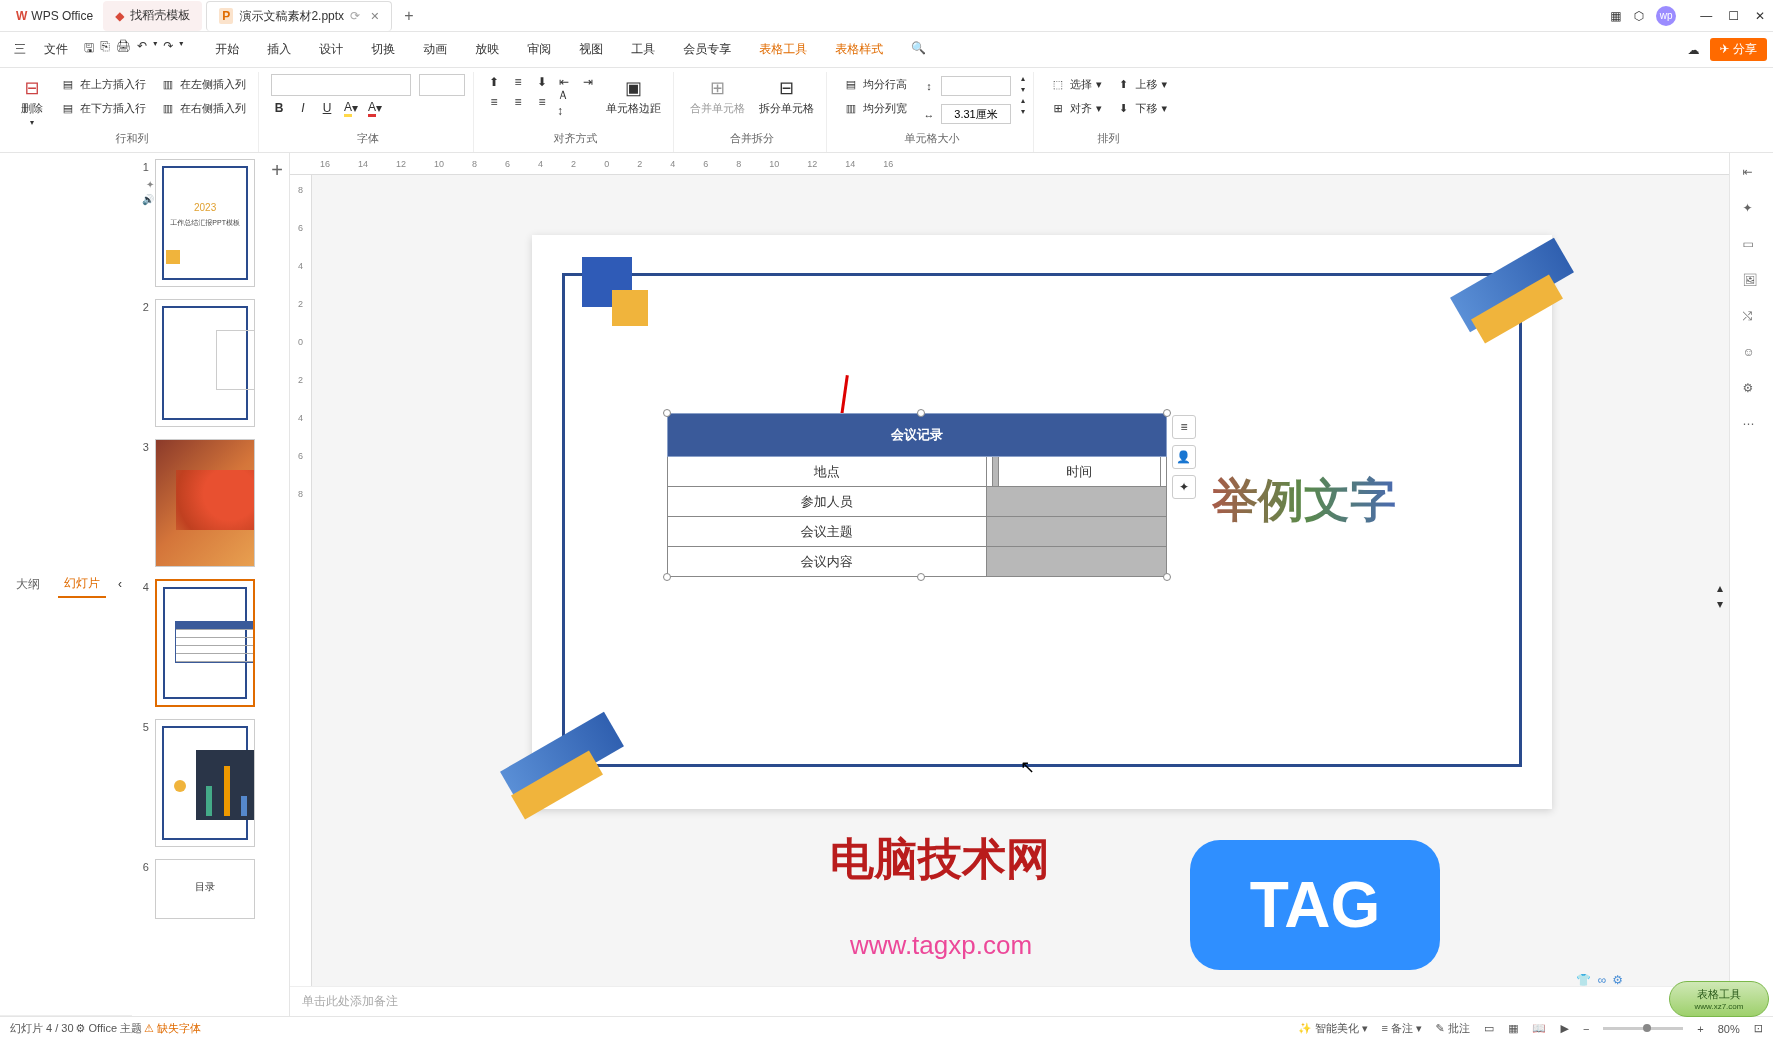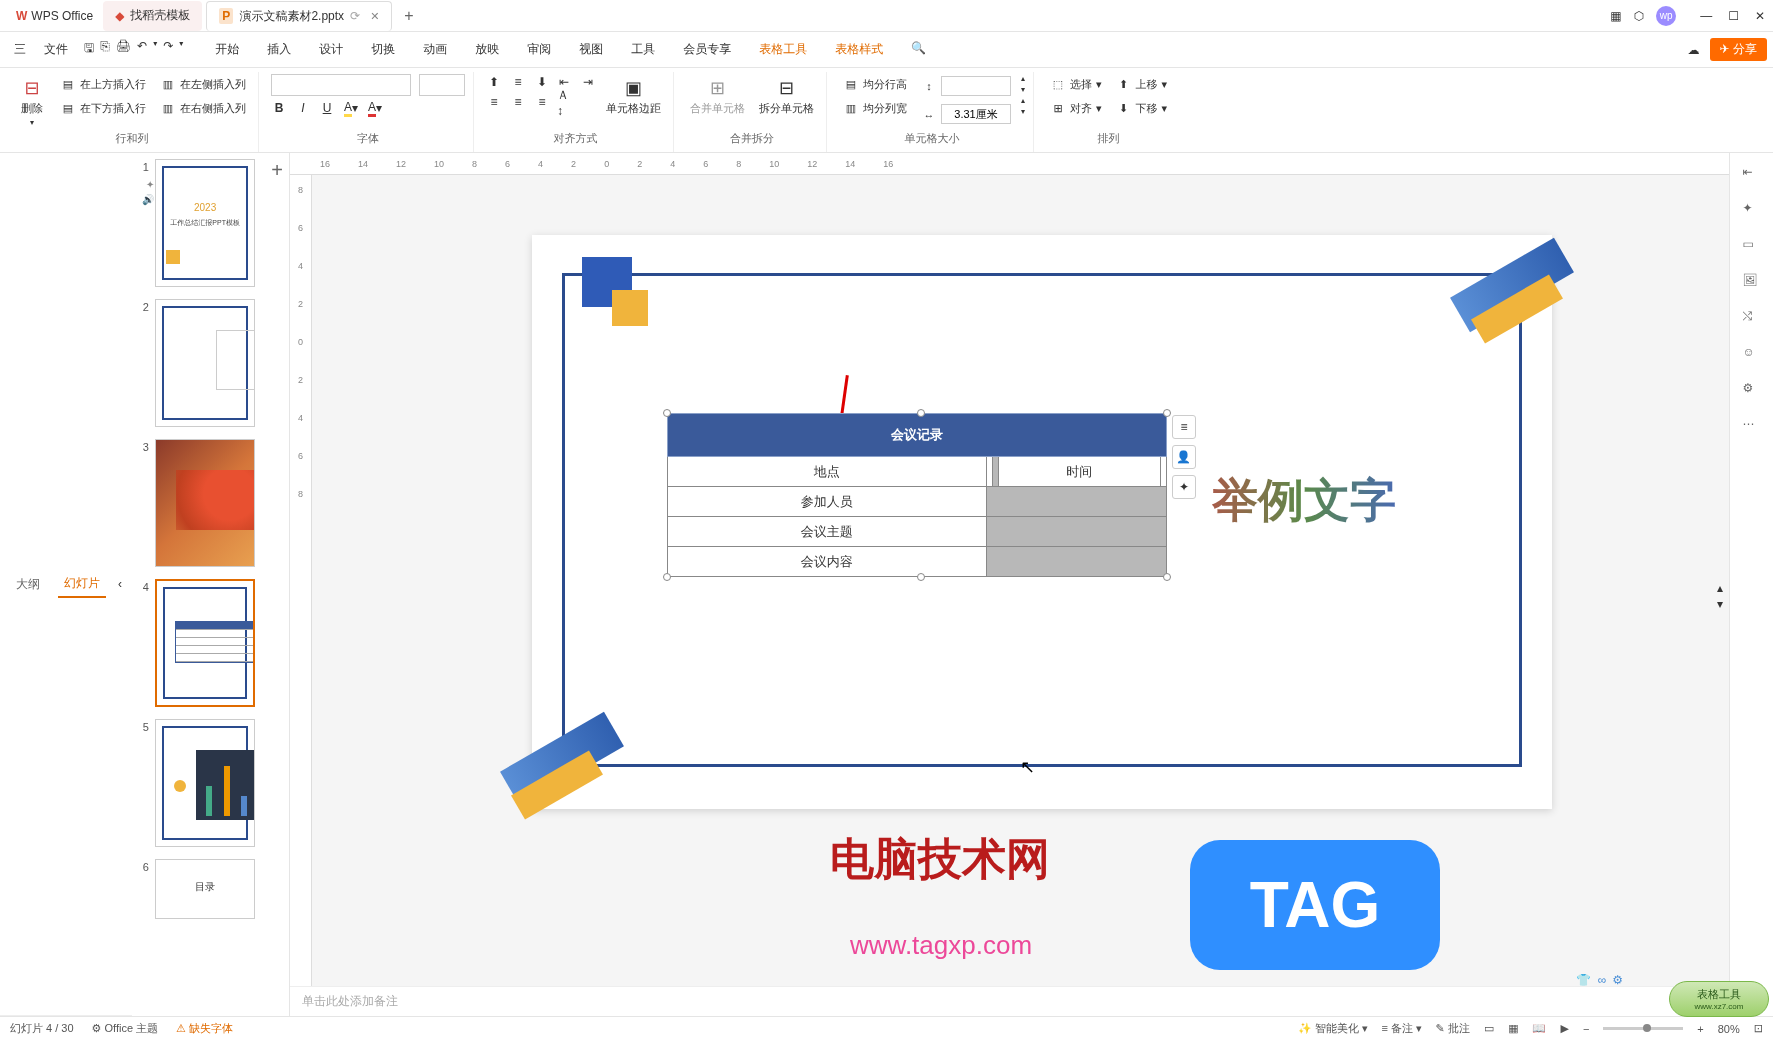--- a/index.html
+++ b/index.html
@@ -86,21 +86,21 @@
 .arrow-red::after { content: ''; position: absolute; bottom: -6px; left: -4px; border: 5px solid transparent; border-top-color: #d00; }
 .gradient-text { position: absolute; left: 680px; top: 235px; font-size: 46px; font-weight: bold; background: linear-gradient(90deg,#a85c4a,#5b8a4a,#4a6ab0); -webkit-background-clip: text; -webkit-text-fill-color: transparent; }
 .float-btns { position: absolute; left: 640px; top: 180px; display: flex; flex-direction: column; gap: 6px; }
 .float-btn { width: 24px; height: 24px; border: 1px solid #ccc; background: #fff; border-radius: 3px; display: flex; align-items: center; justify-content: center; }
 
 
 .right-sidebar { width: 44px; border-left: 1px solid #e5e5e5; display: flex; flex-direction: column; align-items: center; gap: 18px; padding-top: 12px; }
 .right-sidebar .sicn { width: 18px; height: 18px; color: #666; }
 
 
-.statusbar { height: 24px; border-top: 1px solid #e5e5e5; display: flex; align-items: center; padding: 0 10px; font-size: 11px; color: #555; gap: 18px; }
+.statusbar { height: 24px; border-top: 1px solid #e5e5e5; display: flex; align-items: center; padding: 0 10px; font-size: 11px; color: #555; gap: 2px; }
 .statusbar .right { margin-left: auto; display: flex; align-items: center; gap: 14px; }
 
 
 .watermark { position: absolute; left: 830px; top: 830px; font-size: 44px; font-weight: bold; color: #b91c1c; z-index: 20; }
 .watermark-sub { position: absolute; left: 850px; top: 930px; font-size: 26px; color: #ec4899; z-index: 20; }
 .tag-badge { position: absolute; left: 1190px; top: 840px; width: 250px; height: 130px; background: #2f8fff; border-radius: 30px; color: #fff; font-size: 64px; font-weight: bold; display: flex; align-items: center; justify-content: center; z-index: 20; }
 .dl-badge { position: absolute; right: 4px; bottom: 26px; width: 100px; height: 36px; background: linear-gradient(#cfe8b5,#9ed06c); border-radius: 18px; font-size: 11px; color: #2a5a1a; display: flex; flex-direction: column; align-items: center; justify-content: center; z-index: 25; border: 1px solid #7bb84a; }
 
 .cursor { position: absolute; left: 1020px; top: 756px; font-size: 18px; color: #000; z-index: 15; }
 

